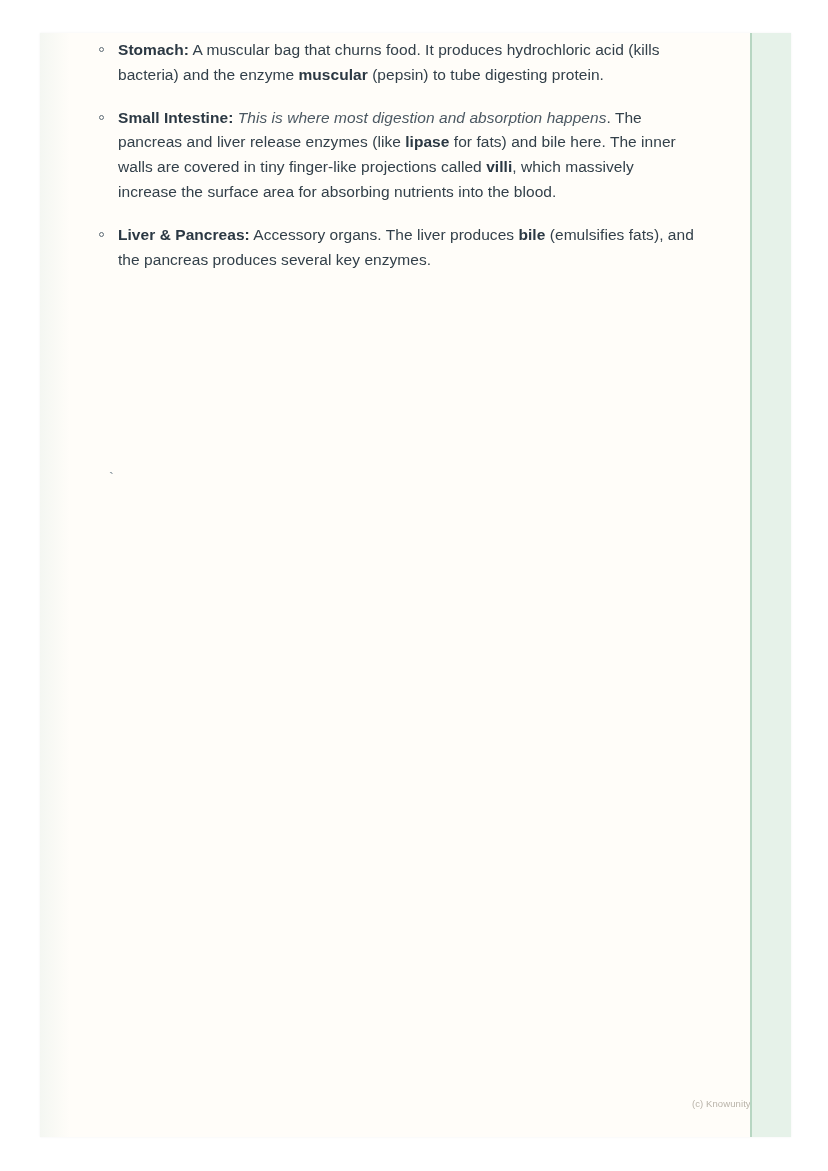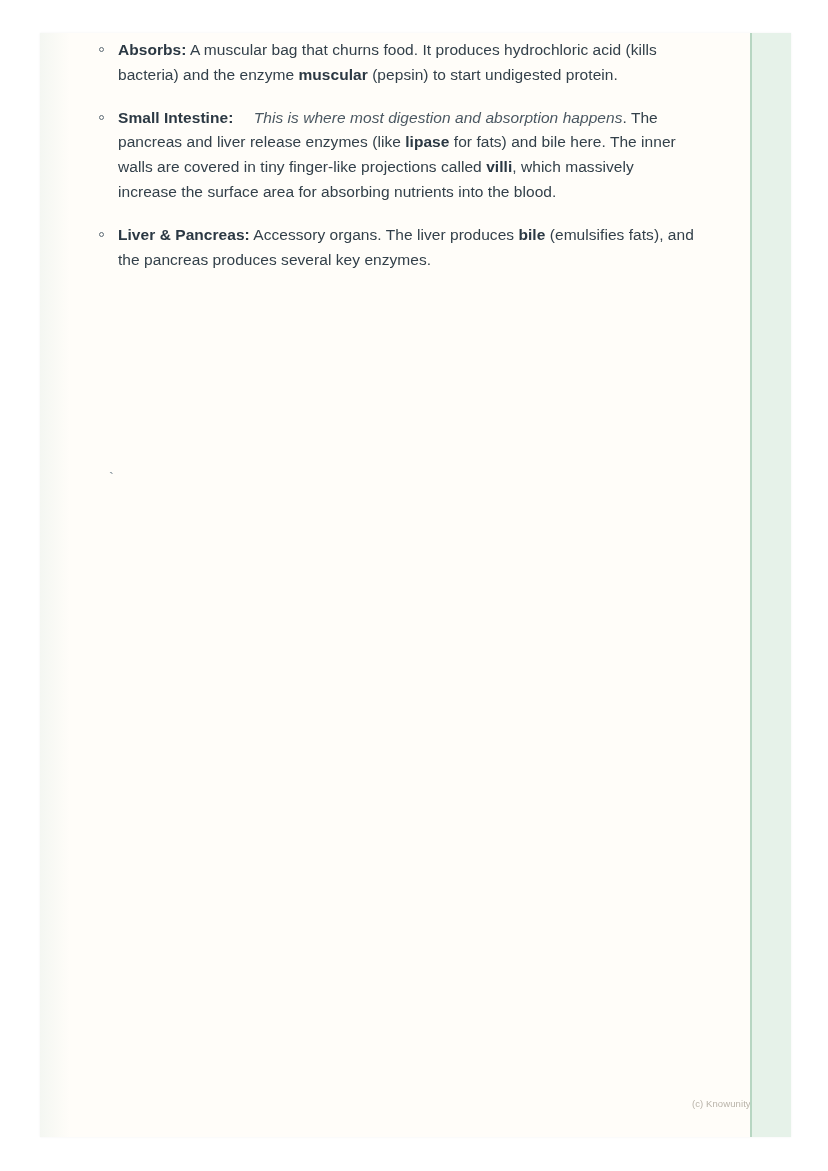--- a/index.html
+++ b/index.html
@@ -98,21 +98,20 @@
     box-sizing: border-box;
   }
 
   .b {
     font-weight: bold;
     color: #2b3843;
   }
   .i {
     font-style: italic;
     color: #4b5862;
-    margin-left: 16px;
   }
 
   
   #stray-mark {
     position: absolute;
     left: 69px;
     top: 437px;
     font-size: 15px;
     color: #7b8a95;
     line-height: 1;
@@ -131,21 +130,21 @@
 </head>
 <body>
 
 <div id="page">
 
   <div id="sheet">
     <div id="sheet-left-band"></div>
 
     <div id="content">
       <ul class="bullets">
-          <li><span class="b">Absorbs:</span><span> A muscular bag that churns food. It produces hydrochloric acid (kills bacteria) and the enzyme </span><span class="b">muscular</span><span> (pepsin) to start undigested protein.</span></li>
+          <li><span class="b">Stomach:</span><span> A muscular bag that churns food. It produces hydrochloric acid (kills bacteria) and the enzyme </span><span class="b">muscular</span><span> (pepsin) to tube digesting protein.</span></li>
           <li><span class="b">Small Intestine:</span><span> </span><span class="i">This is where most digestion and absorption happens</span><span>. The pancreas and liver release enzymes (like </span><span class="b">lipase</span><span> for fats) and bile here. The inner walls are covered in tiny finger-like projections called </span><span class="b">villi</span><span>, which massively increase the surface area for absorbing nutrients into the blood.</span></li>
           <li><span class="b">Liver &amp; Pancreas:</span><span> Accessory organs. The liver produces </span><span class="b">bile</span><span> (emulsifies fats), and the pancreas produces several key enzymes.</span></li>
         </ul>
     </div>
 
     <div id="stray-mark">`</div>
     <div id="footer-credit">(c) Knowunity 2025</div>
   </div>
 
   <div id="side-strip"></div>

